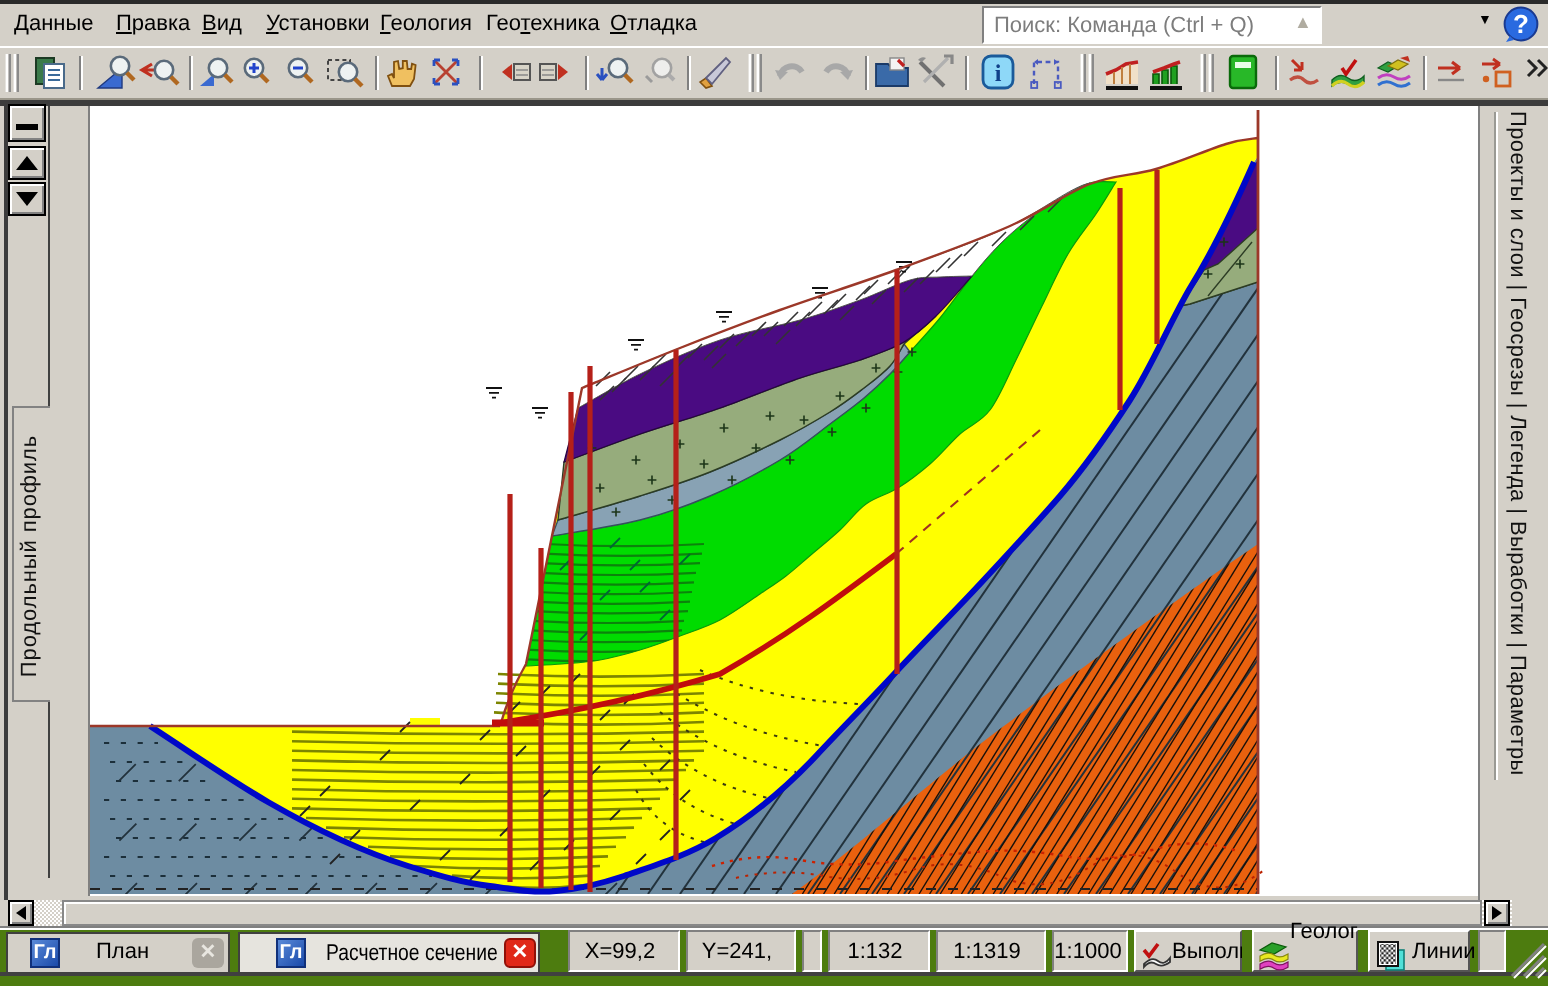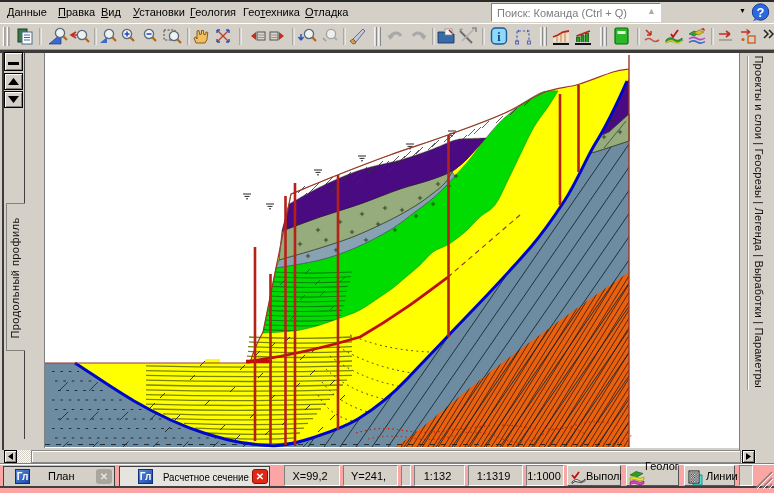--- a/index.html
+++ b/index.html
@@ -1,14 +1,14 @@
 <!DOCTYPE html>
 <html><head><meta charset="utf-8"><style>
 html,body{margin:0;padding:0}
-#app{position:relative;width:774px;height:493px;background:#fca5a5;
+#app{position:relative;width:774px;height:493px;background:#4d7c0f;
  font-family:"Liberation Sans",sans-serif;font-size:11px;color:#000;overflow:hidden}
 #app *{box-sizing:border-box}
 .cell{position:absolute;top:465px;height:21px;border:1px solid;border-color:#808080 #fff #fff #808080;
  text-align:center;padding:4px 4px 0 0;background:#d4d0c8}
 .btn3{position:absolute;top:465px;height:21px;border:1px solid;border-color:#fff #555 #555 #fff;background:#d4d0c8}
 .sbtn{position:absolute;background:#d4d0c8;border:1px solid #000;
  box-shadow:inset 1px 1px 0 #fff,inset -1px -1px 0 #828282}
 </style></head><body>
 <div id="app">
  <div style="position:absolute;left:0;top:0;width:774px;height:2px;background:#2a2a2a"></div>

